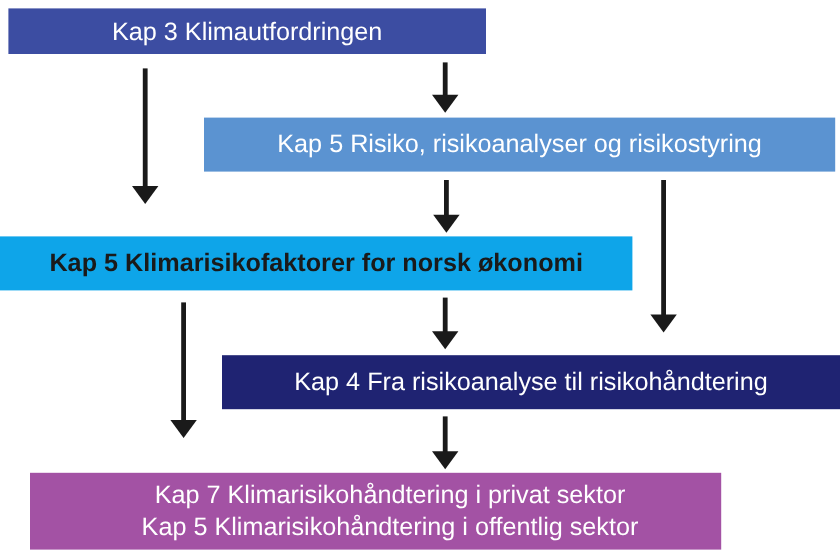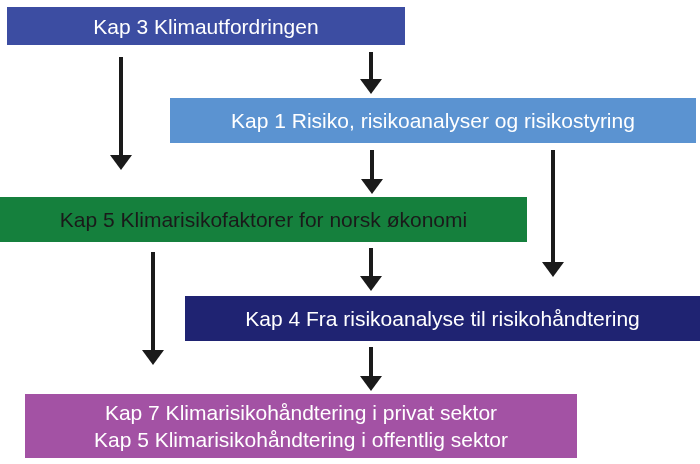--- a/index.html
+++ b/index.html
@@ -18,21 +18,21 @@
     justify-content:center;
     text-align:left;
     font-size:21px;
     line-height:27px;
     white-space:nowrap;
   }
   #node-kap3 {left:7px;  top:7px;  width:398px;height:38px;}
   #node-kap4 {left:170px;top:98px; width:526px;height:45px;}
   #node-kap5 {left:0;    top:197px;width:527px;height:45px;}
   #node-kap6 {left:185px;top:296px;width:515px;height:45px;}
-  #node-kap78{left:25px; top:394px;width:552px;height:64px;}
+  #node-kap78{left:25px; top:394px;width:552px;height:64px;padding-left:24px;}
 
   .arrow{position:absolute;width:22px;}
   .arrow .shaft{
     position:absolute;left:9px;top:0;width:4px;
     height:calc(100% - 14px);
     background:var(--arrow-color,#1a1a1a);
   }
   .arrow .head{
     position:absolute;left:0;bottom:0;width:0;height:0;
     border-left:11px solid transparent;
@@ -50,24 +50,24 @@
 </head>
 <body>
 
 <div id="canvas" style="background-color: rgb(255, 255, 255);">
 
   <div class="node" id="node-kap3" style="background-color: rgb(60, 77, 162); color: rgb(255, 255, 255);">
     <span>Kap 3 Klimautfordringen</span>
   </div>
 
   <div class="node" id="node-kap4" style="background-color: rgb(91, 147, 209); color: rgb(255, 255, 255);">
-    <span>Kap 1 Risiko, risikoanalyser og risikostyring</span>
+    <span>Kap 5 Risiko, risikoanalyser og risikostyring</span>
   </div>
 
-  <div class="node" id="node-kap5" style="background-color: #15803d; color: rgb(26, 26, 26);">
+  <div class="node" id="node-kap5" style="background-color: #0ea5e9; color: rgb(26, 26, 26); font-weight: bold;">
     <span>Kap 5 Klimarisikofaktorer for norsk økonomi</span>
   </div>
 
   <div class="node" id="node-kap6" style="background-color: rgb(31, 35, 114); color: rgb(255, 255, 255);">
     <span>Kap 4 Fra risikoanalyse til risikohåndtering</span>
   </div>
 
   <div class="node" id="node-kap78" style="background-color: rgb(163, 82, 164); color: rgb(255, 255, 255);">
     <span>Kap 7 Klimarisikohåndtering i privat sektor</span>
     <span>Kap 5 Klimarisikohåndtering i offentlig sektor</span>

